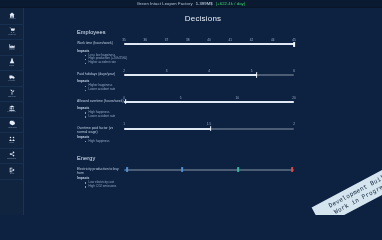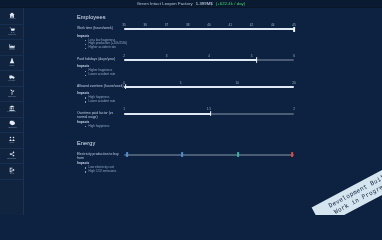--- a/index.html
+++ b/index.html
@@ -302,20 +302,21 @@
         <svg width="6" height="6" viewBox="0 0 16 16" fill="#e6eefb">
             <path d="M2 2h7v2H4v8h5v2H2zm8.5 2.5L15 8l-4.5 3.5V9H6V7h4.5z"></path>
           </svg>
       </span>
       <span class="cap">Exit</span>
     </div>
 
   </nav>
 
   <div class="main">
+    <div class="page-title">Decisions</div>
 
     <div class="content" id="sections-host">
         <div class="section">
           <div class="section-title">Employees</div>
           <div class="row">
             <div class="row-top">
               <div class="row-label">Work time (hours/week)</div>
               <div class="slider-wrap">
                 <div class="ticks">
                   <span class="tick" style="left: 0%;">35</span>

